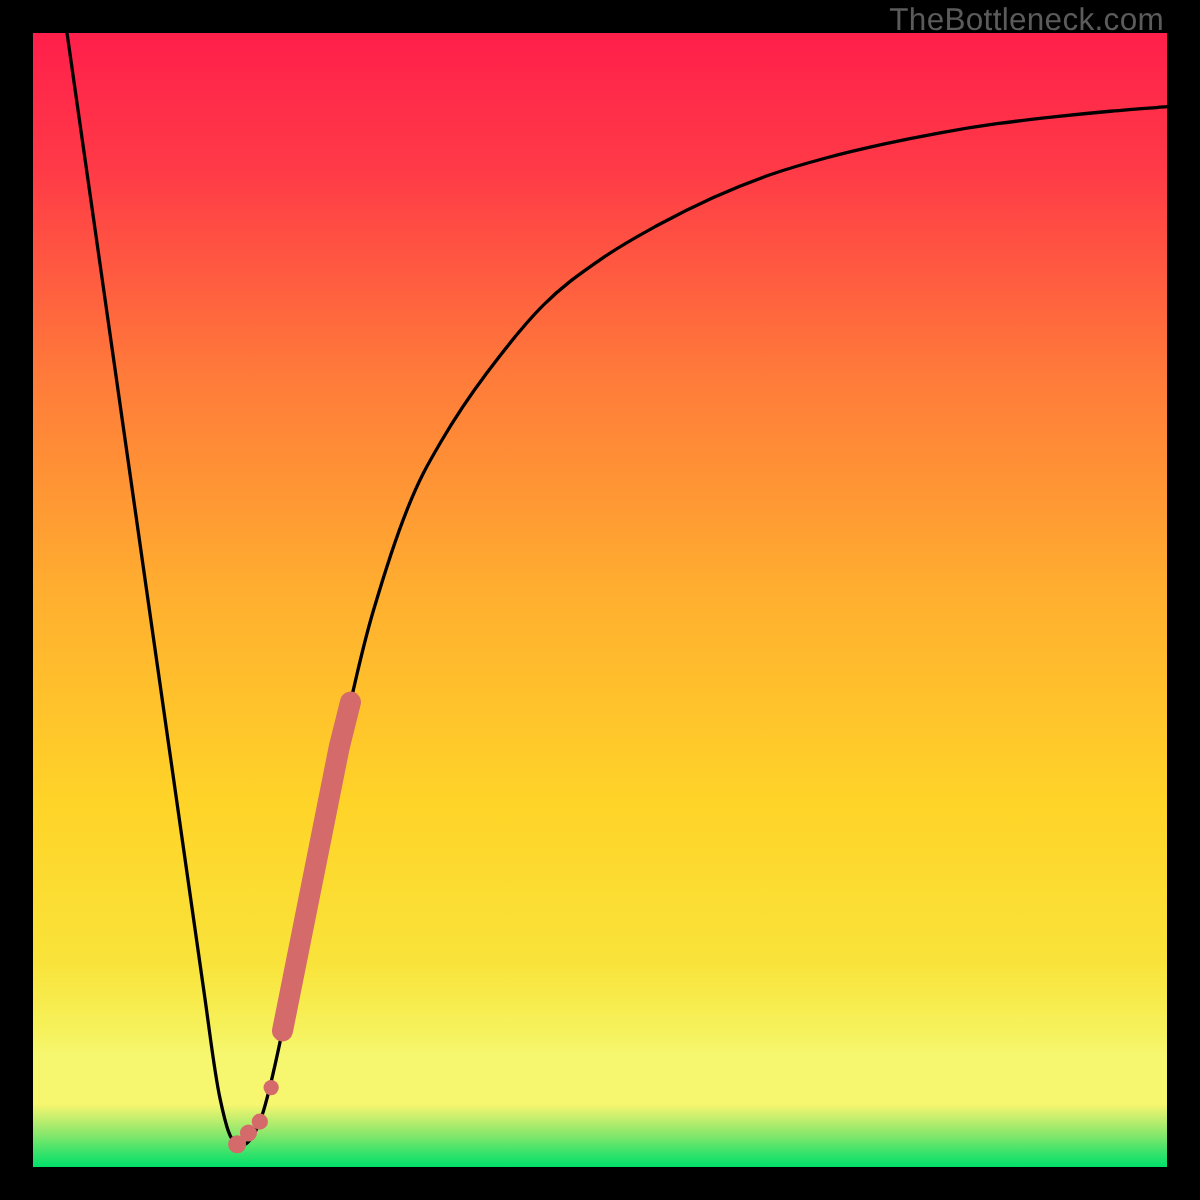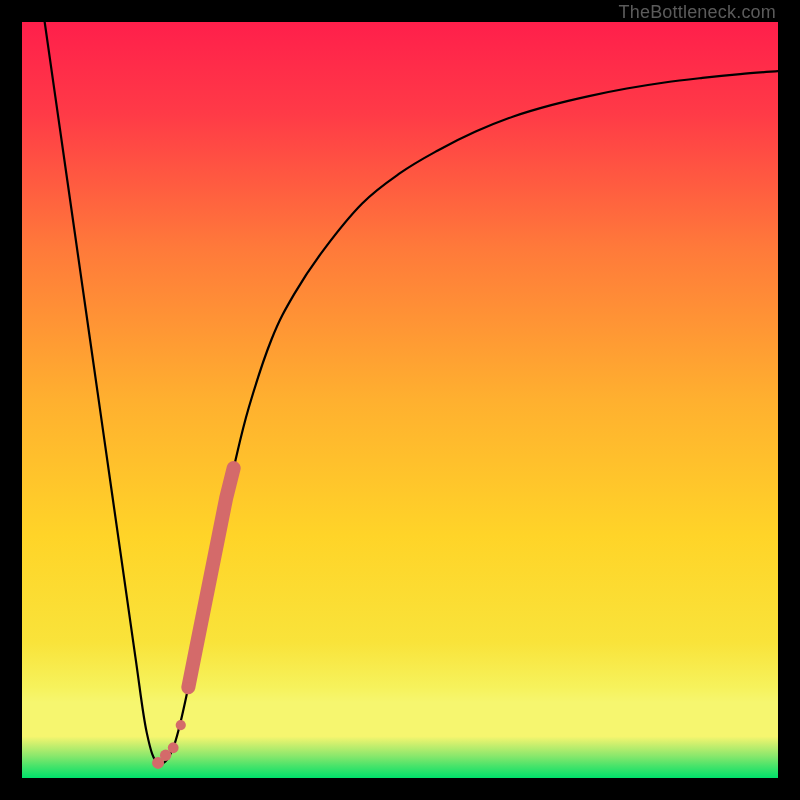--- a/index.html
+++ b/index.html
@@ -23,21 +23,21 @@
     left: 0;
     top: 0;
     width: 756px;
     height: 756px;
   }
   .watermark {
     position: absolute;
     top: 2px;
     right: 24px;
     font-family: Arial, Helvetica, sans-serif;
-    font-size: 18px;
+    font-size: 21px;
     font-weight: 500;
     color: #5b5b5b;
     letter-spacing: 0.2px;
     user-select: none;
   }
   svg {
     display: block;
   }
 </style>
 </head>

